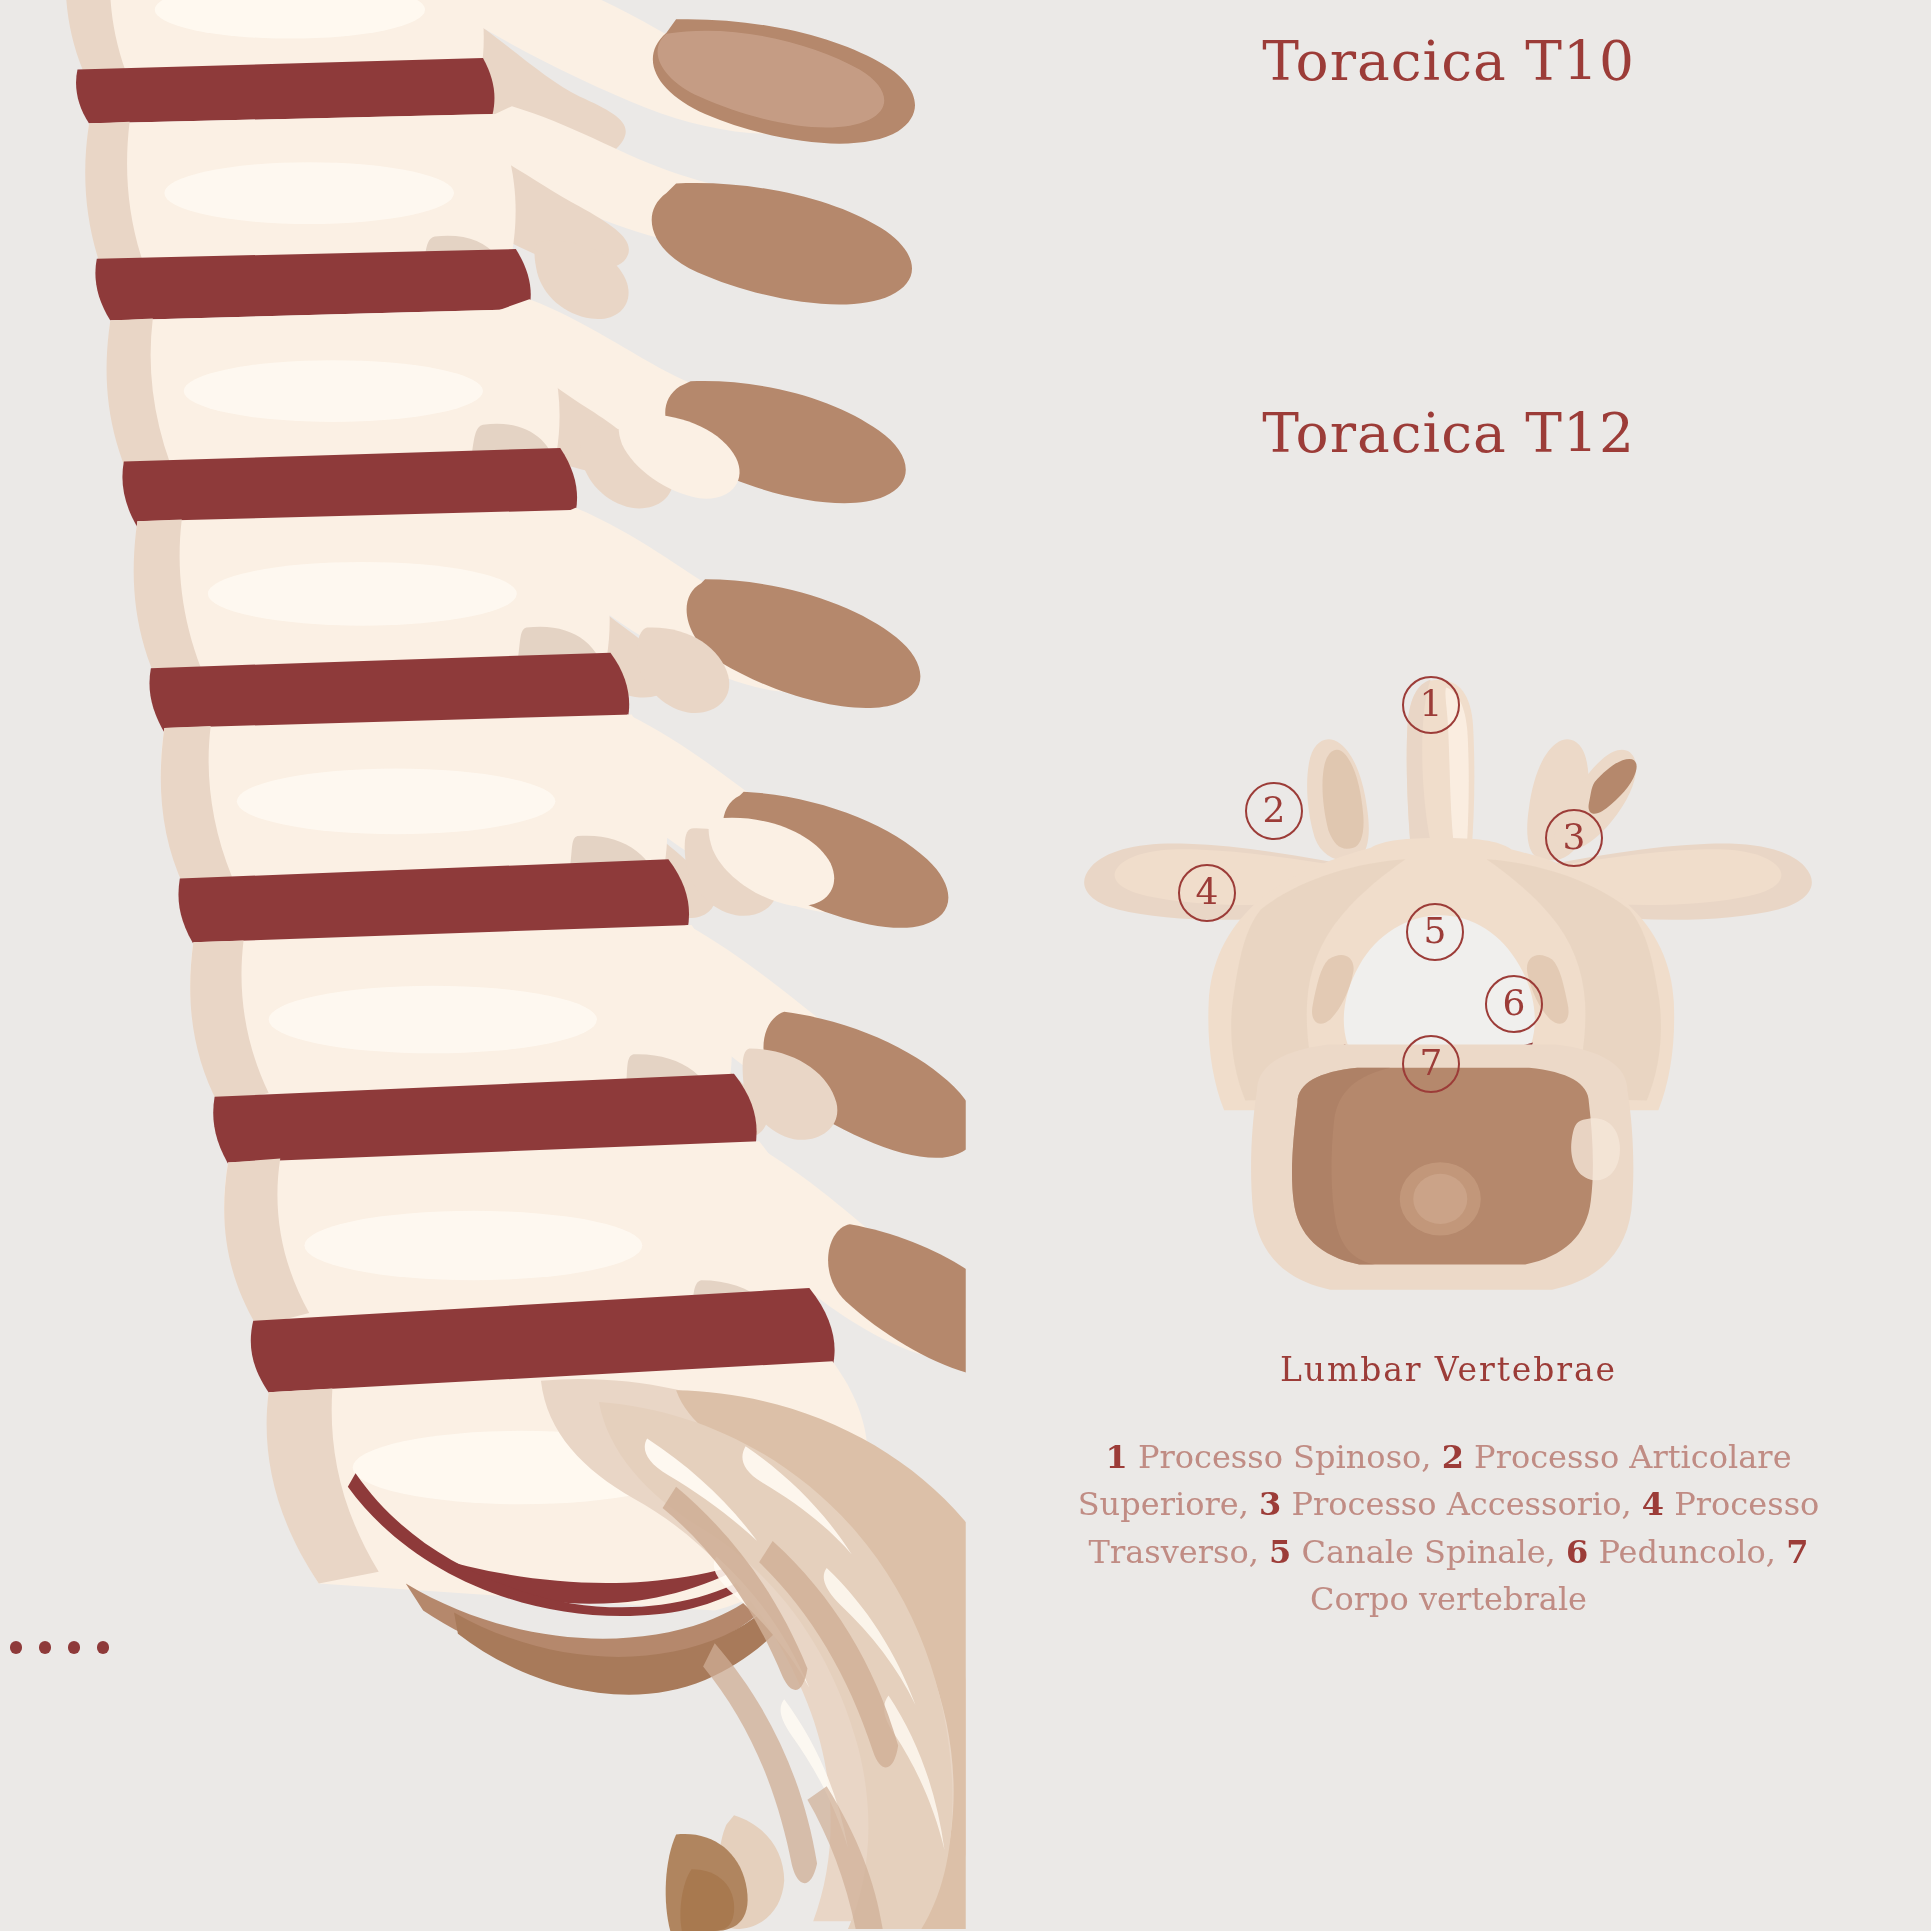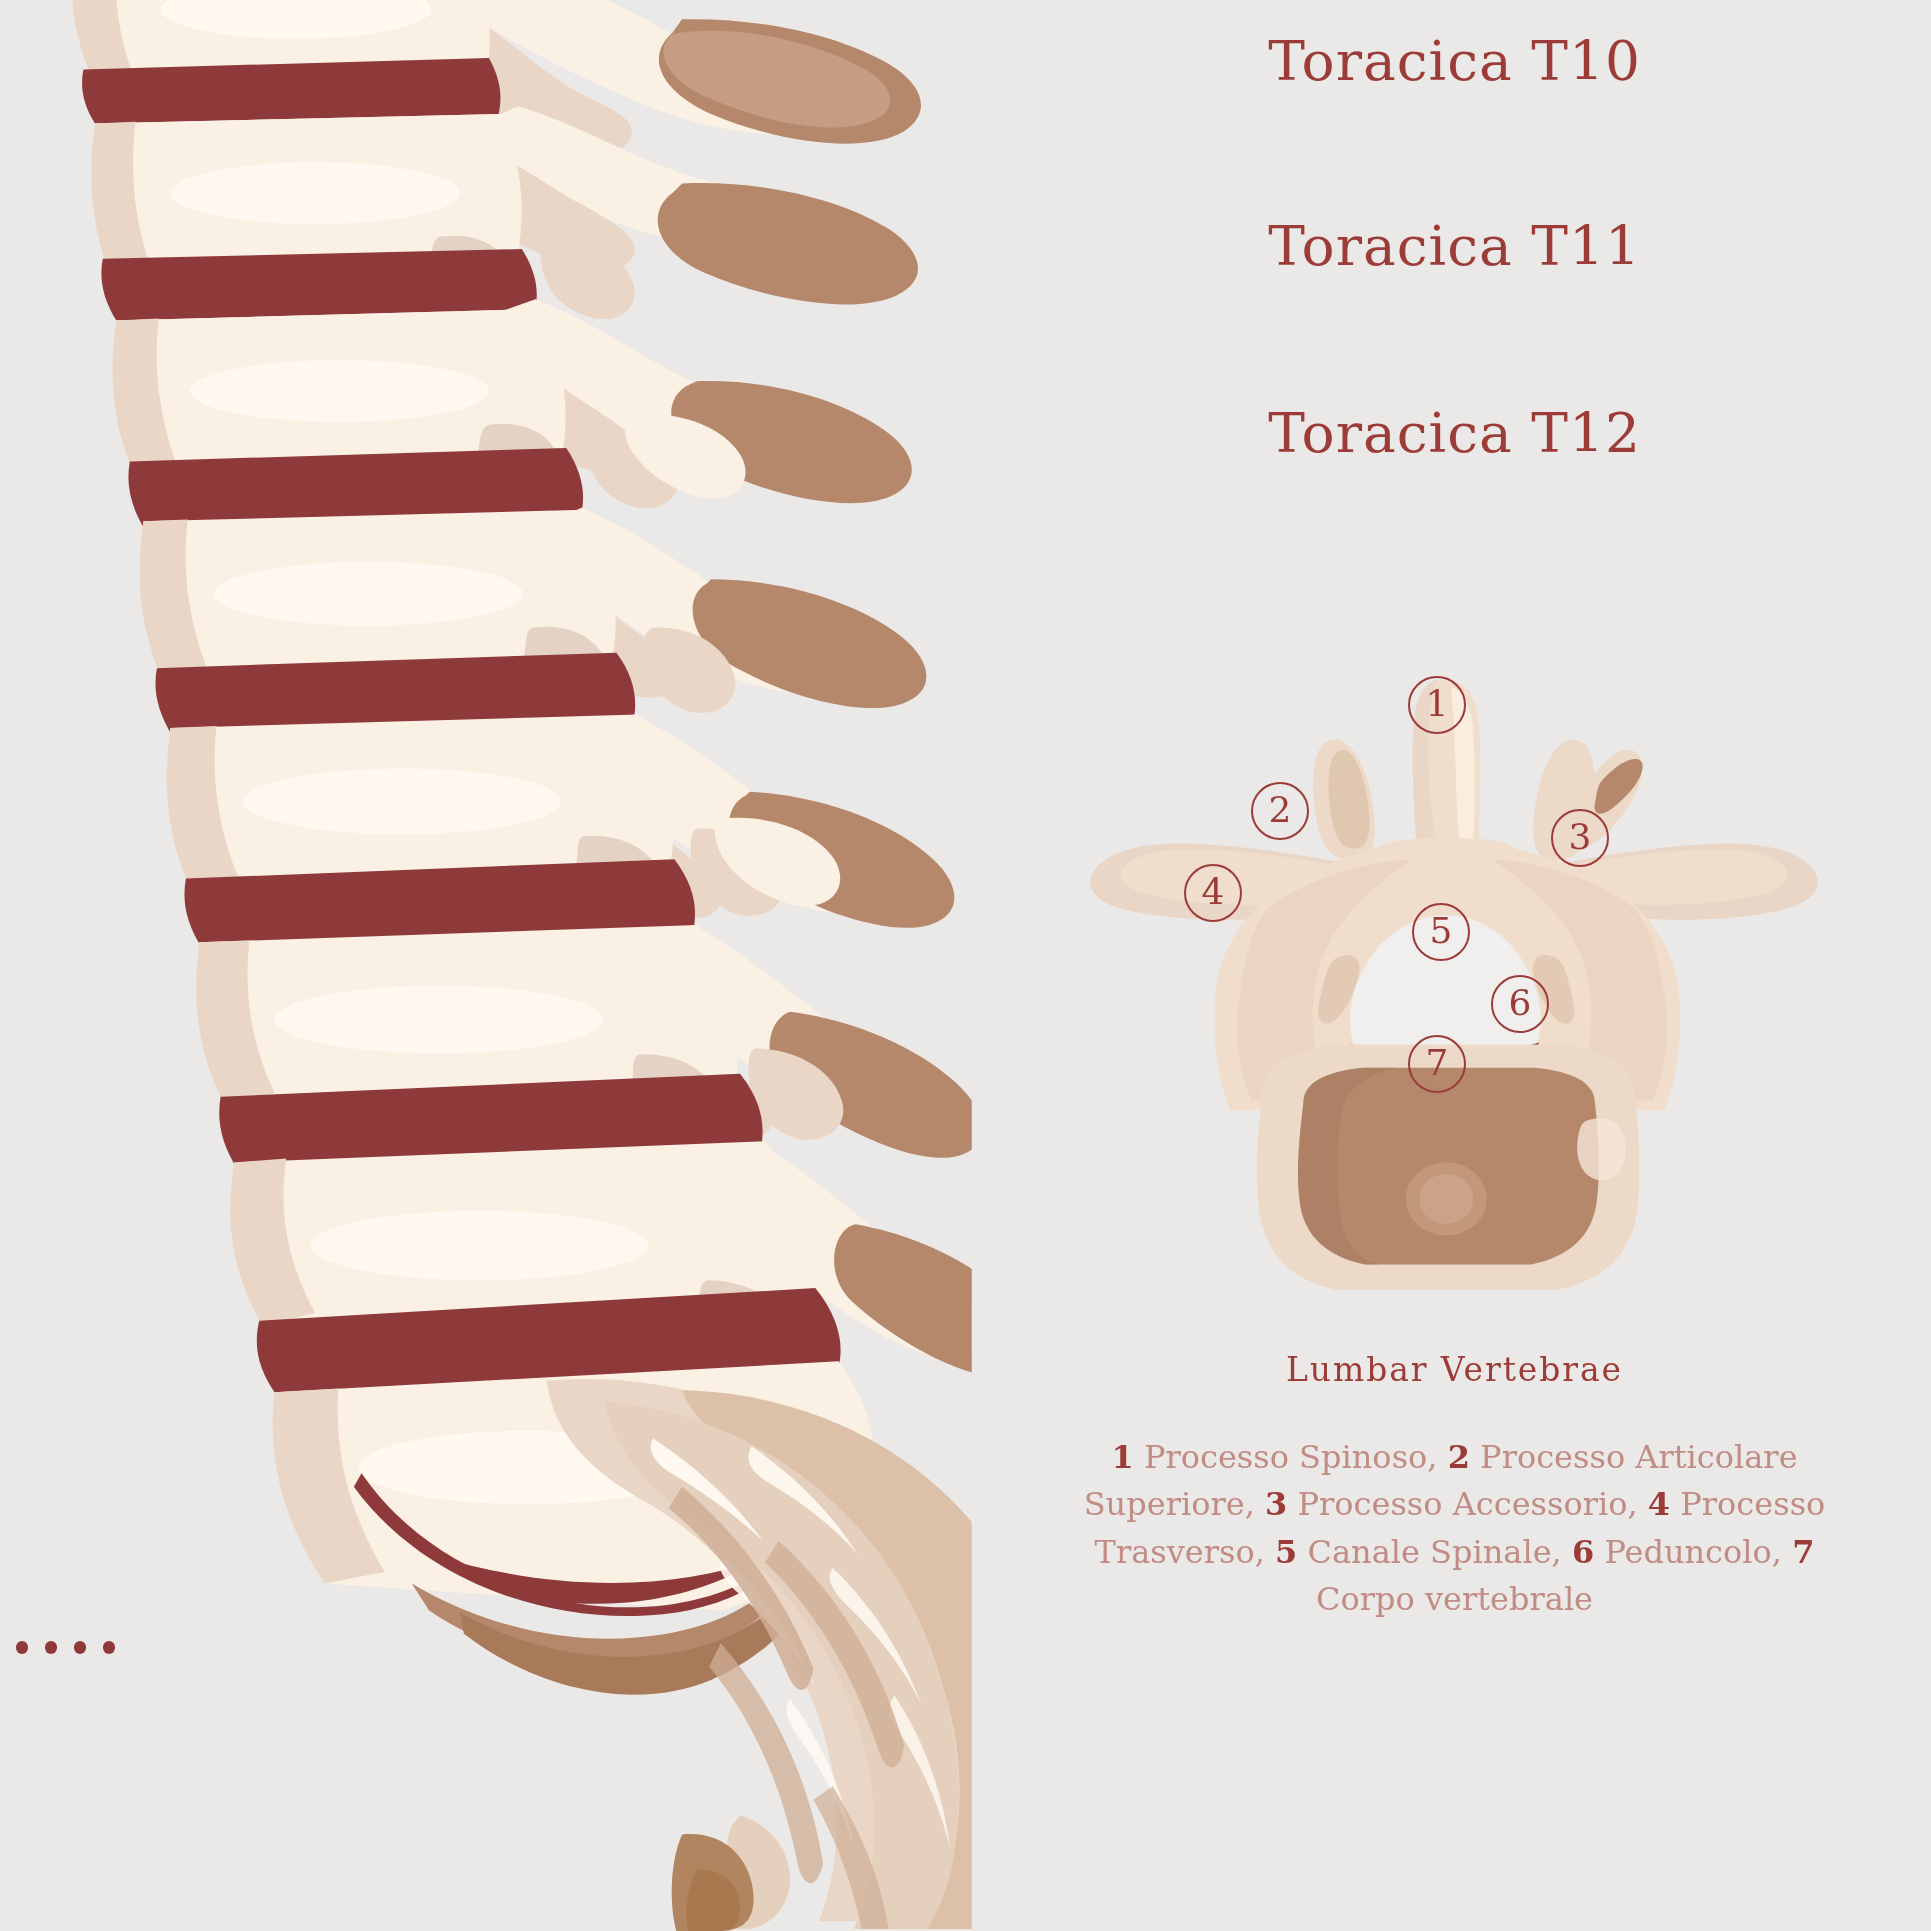--- a/index.html
+++ b/index.html
@@ -9,21 +9,21 @@
   }
   body {
     width: 1931px; height: 1931px;
     position: relative;
     overflow: hidden;
     font-family: "DejaVu Serif", "Liberation Serif", serif;
   }
 
   #stage {
     position: absolute;
-    left: 6px; top: 0;
+    left: 0; top: 0;
     width: 1792px; height: 1931px;
     background: #ebe9e7;
   }
 
   
   #spine-illustration {
     position: absolute;
     left: 0; top: 0;
     width: 966px; height: 1931px;
   }
@@ -359,21 +359,20 @@
     <span></span>
     <span></span>
     <span></span>
     <span></span>
   </div>
 
   <div id="right-column">
 
     <div class="level-heading" id="heading-t10">Toracica T10</div>
 
-    <div class="level-heading" id="heading-t11">Toracica T11</div>
 
     <div class="level-heading" id="heading-t12">Toracica T12</div>
 
     <div id="vertebra-diagram">
       <svg width="772" height="676" viewBox="0 0 800 700" xmlns="http://www.w3.org/2000/svg">
 
         <path d="M318,210 C256,198 190,186 130,184 C82,182 46,190 30,208
                  C14,226 26,244 58,252 C106,264 182,266 250,258
                  C300,252 330,238 330,222 Z" fill="#e9d6c6"></path>
         <path d="M318,212 C258,202 196,192 140,190 C100,188 70,194 58,208

